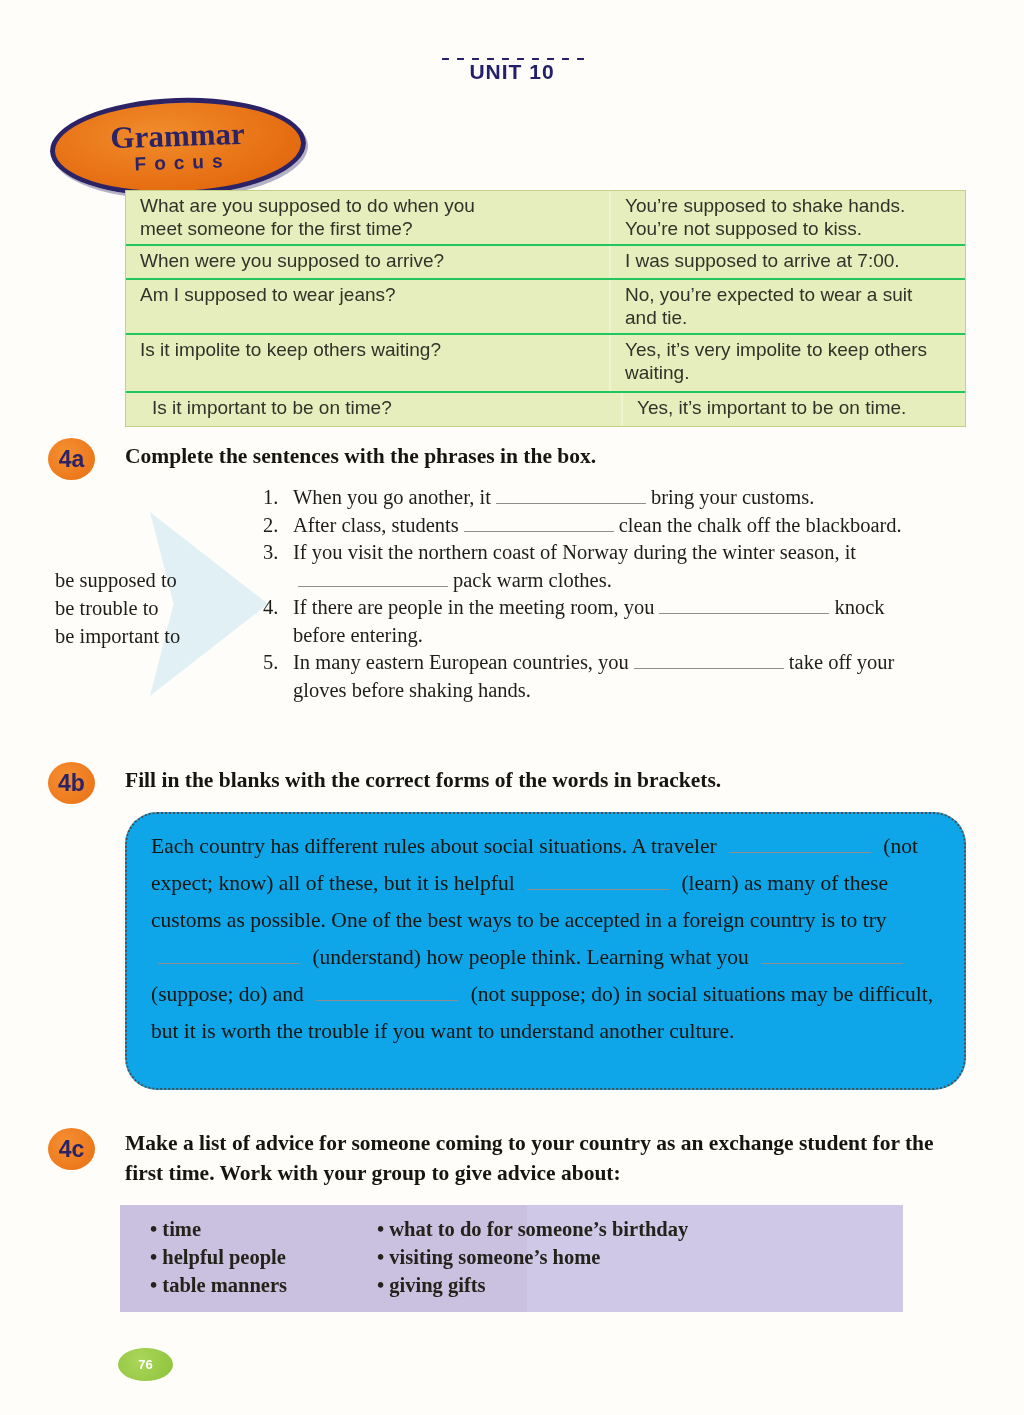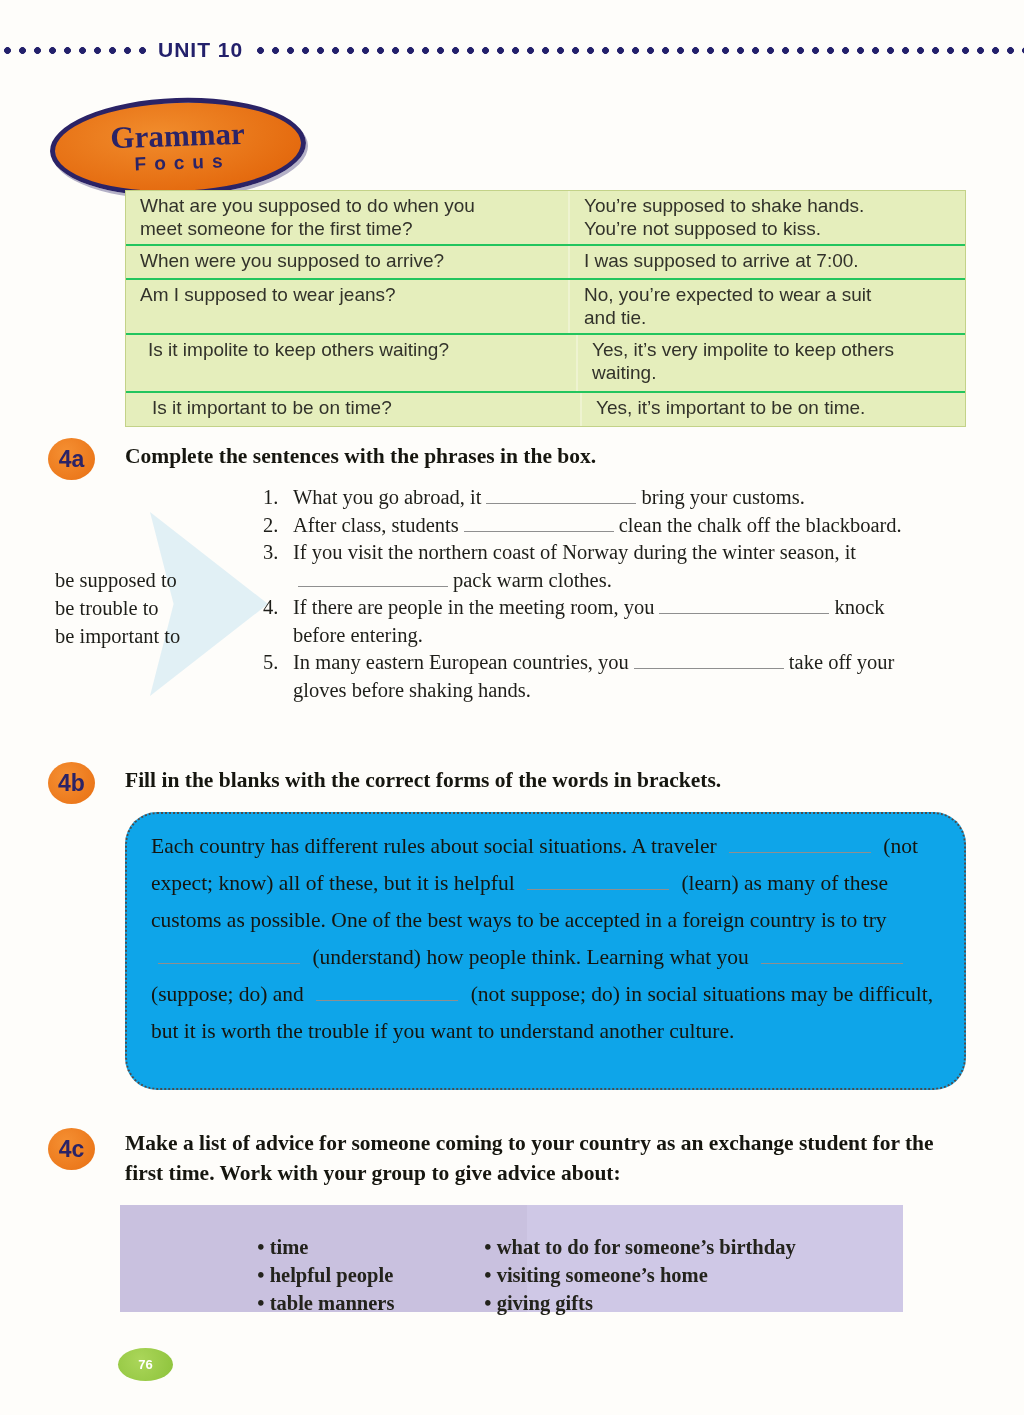--- a/index.html
+++ b/index.html
@@ -3,22 +3,22 @@
 <meta charset="utf-8">
 <style>
   html,body { margin:0; padding:0; background:#ffffff; }
   .page {
     position:relative; width:1024px; height:1415px;
     background:#fefdfa; overflow:hidden;
     font-family:"Liberation Serif", serif; color:#1e1e19;
   }
 
   
-  .unit-header { position:absolute; top:37px; left:0; right:0; height:26px;
-    display:flex; align-items:center; }
+  .unit-header { position:absolute; top:58px; left:0; right:0; height:26px;
+    display:flex; align-items:center;flex-direction:column; }
   .dotline { height:11px;
     background-image:radial-gradient(circle, #23206b 3.1px, transparent 3.7px);
     background-size:15px 11px; background-repeat:repeat-x; background-position:left center; }
   .dotline.pre { width:148px; }
   .dotline.post { flex:1; }
   .unit-label { font-family:"Liberation Sans", sans-serif; font-weight:bold;
     font-size:21px; color:#23206b; letter-spacing:1px; margin:0 10px; }
 
   
   .gf-ellipse { position:absolute; left:50px; top:98px; width:246px; height:88px;
@@ -30,25 +30,25 @@
   .gf-l1 { font-weight:bold; font-size:31px; line-height:32px; color:#2b2366; }
   .gf-l2 { font-family:"Liberation Sans", sans-serif; font-weight:bold; font-size:19px;
     line-height:22px; color:#2b2366; letter-spacing:8px; padding-left:8px; }
 
   
   .gtable { position:absolute; left:125px; top:190px; width:841px;
     background:#e5eebc; border:1px solid #c3d288; box-sizing:border-box;
     font-family:"Liberation Sans", sans-serif; font-size:19px; line-height:23px; color:#32322a; }
   .grow { display:flex; border-top:2px solid #22c55e; }
   .grow:first-child { border-top:none; }
-  .gq { width:444px; flex:none; padding:3px 10px 4px 14px; box-sizing:border-box;
+  .gq { width:485px; flex:none; padding:3px 10px 4px 14px; box-sizing:border-box;
     border-right:2px solid #eef3d0; white-space:pre-line; }
   .ga { flex:1; padding:3px 10px 4px 14px; white-space:pre-line; }
   .h52{min-height:52px;} .h32{min-height:32px;} .h46{min-height:46px;}
-  .h56{min-height:56px;padding-left:8px;} .h33{min-height:33px;padding-left:12px;}
+  .h56{min-height:56px;} .h33{min-height:33px;padding-left:12px;}
 
   
   .badge { position:absolute; left:48px; width:47px; height:42px; border-radius:50%;
     background:radial-gradient(circle at 38% 35%, #f59033, #e86f12);
     color:#2b2366; font-family:Liberation Sans, sans-serif; font-weight:bold;
     font-size:23px; display:flex; align-items:center; justify-content:center; }
   .sec-title { position:absolute; left:125px; font-weight:bold; font-size:21.5px;
     line-height:30px; color:#16160f; }
 
   
@@ -69,21 +69,21 @@
   
   .dotbox { position:absolute; left:125px; top:812px; width:841px; height:278px;
     border:2.5px dotted #4c4c4c; border-radius:32px; box-sizing:border-box;
     background:#0ea5e9; padding:14px 24px 0 24px; }
   .para { font-size:21.5px; line-height:37px; color:#15150f; }
   .para .blank { width:142px; margin:0 7px; }
 
   
   .pbox { position:absolute; left:120px; top:1205px; width:783px; height:107px;
     background:linear-gradient(90deg, #c9c1df 0%, #c9c1df 52%, #cfc8e6 52%, #cfc8e6 100%);
-    display:flex; box-sizing:border-box; padding:28px 0 0 30px;justify-content:center; }
+    display:flex; box-sizing:border-box; padding:10px 0 0 30px; }
   .pcol { display:flex; flex-direction:column; }
   .pcol.left { width:227px; flex:none; }
   .pitem { font-size:20.5px; line-height:28px; font-weight:600; color:#23231c; }
   .pitem::before { content:"• "; }
 
   
   .pagebadge { position:absolute; left:118px; top:1348px; width:55px; height:33px;
     border-radius:50%; background:radial-gradient(circle at 40% 35%, #abd65a, #8cc23a);
     color:#ffffff; font-family:"Liberation Sans", sans-serif; font-weight:bold;
     font-size:13px; display:flex; align-items:center; justify-content:center; }
@@ -138,21 +138,21 @@
 
   <div class="phrases">
     <div>be supposed to</div>
     <div>be trouble to</div>
     <div>be important to</div>
   </div>
 
   <div class="items">
     <div class="item">
       <span class="inum">1.</span>
-      <span class="itext"><span>What you go abroad, it</span><span class="blank"></span><span>bring your customs.</span></span>
+      <span class="itext"><span>When you go another, it</span><span class="blank"></span><span>bring your customs.</span></span>
     </div>
     <div class="item">
       <span class="inum">2.</span>
       <span class="itext"><span>After class, students</span><span class="blank"></span><span>clean the chalk off the blackboard.</span></span>
     </div>
     <div class="item">
       <span class="inum">3.</span>
       <span class="itext"><span>If you visit the northern coast of Norway during the winter season, it</span><span class="blank"></span><span>pack warm clothes.</span></span>
     </div>
     <div class="item">

